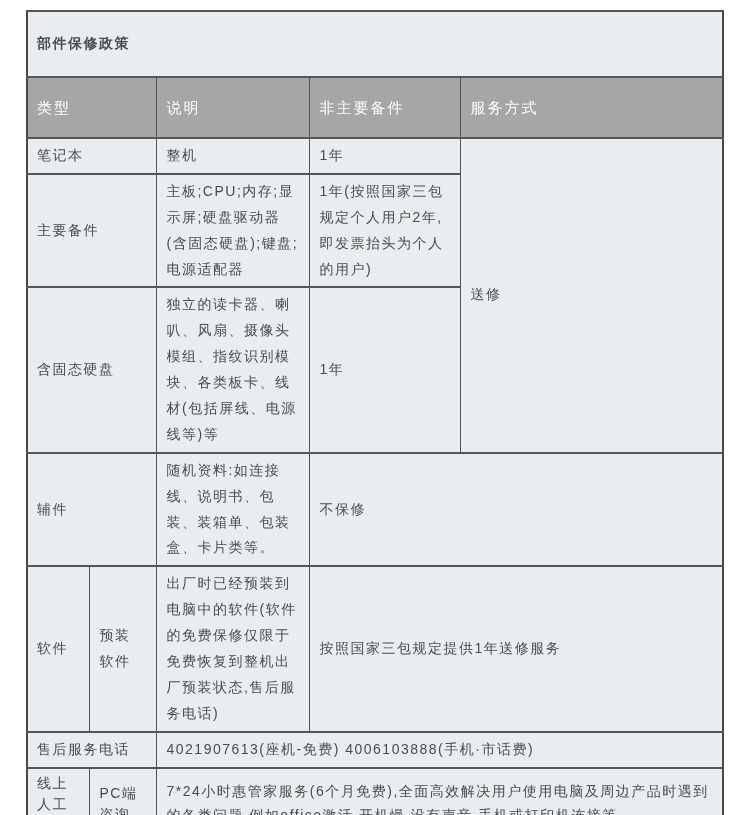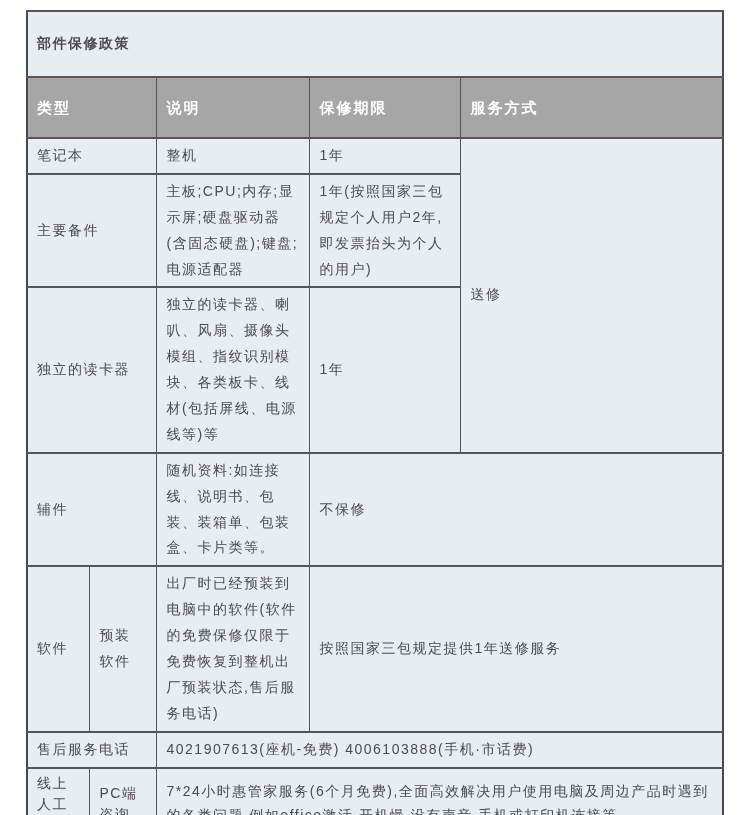--- a/index.html
+++ b/index.html
@@ -52,21 +52,21 @@
     letter-spacing: 9px;
     line-height: 1.2;
     height: 66px;
     padding: 0;
   }
   
   tr.head-row td {
     background: #a6a6a6;
     color: #ffffff;
     font-size: 15px;
-    font-weight: bold;
+    font-weight: normal;
     letter-spacing: 2px;
     height: 61px;
     line-height: 1.3;
   }
   tr.r-laptop td      { height: 28px; margin-left: 28px; }
   tr.r-main td        { height: 86px; }
   tr.r-nonmain td     { height: 128px; }
   tr.r-acc td         { height: 92px; }
   tr.r-soft td        { height: 96px; }
   tr.r-phone td       { height: 30px; }
@@ -87,39 +87,39 @@
     </colgroup>
 
     <tbody>
         <tr>
       <td colspan="5" class="title-cell">部件保修政策</td>
     </tr>
 
     <tr class="head-row">
       <td colspan="2">类型</td>
       <td>说明</td>
-      <td>保修期限</td>
+      <td>非主要备件</td>
       <td>服务方式</td>
     </tr>
 
     <tr class="r-laptop">
       <td colspan="2">笔记本</td>
       <td>整机</td>
       <td>1年</td>
       <td rowspan="3">送修</td>
     </tr>
 
     <tr class="r-main">
       <td colspan="2">主要备件</td>
       <td>主板;CPU;内存;显示屏;硬盘驱动器(含固态硬盘);键盘;电源适配器</td>
       <td>1年(按照国家三包规定个人用户2年,即发票抬头为个人的用户)</td>
     </tr>
 
     <tr class="r-nonmain">
-      <td colspan="2">独立的读卡器</td>
+      <td colspan="2">含固态硬盘</td>
       <td>独立的读卡器、喇叭、风扇、摄像头模组、指纹识别模块、各类板卡、线材(包括屏线、电源线等)等</td>
       <td>1年</td>
     </tr>
 
     <tr class="r-acc">
       <td colspan="2">辅件</td>
       <td>随机资料:如连接线、说明书、包装、装箱单、包装盒、卡片类等。</td>
       <td colspan="2">不保修</td>
     </tr>
 

